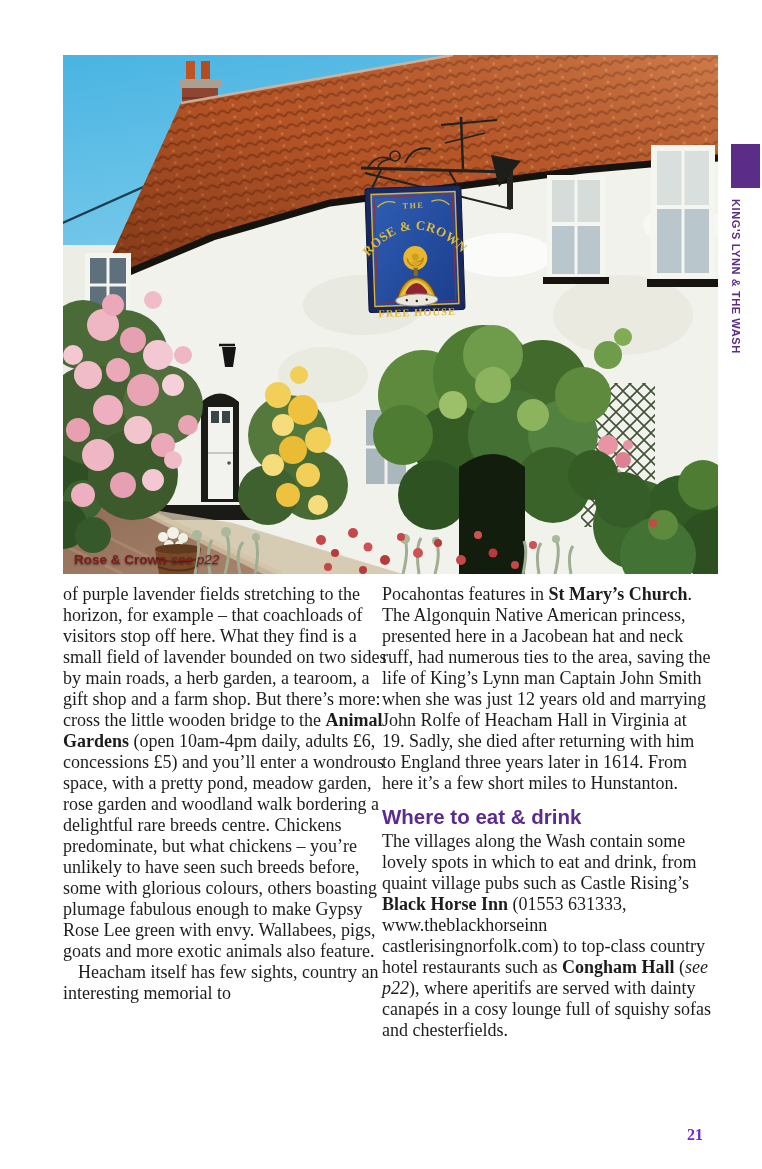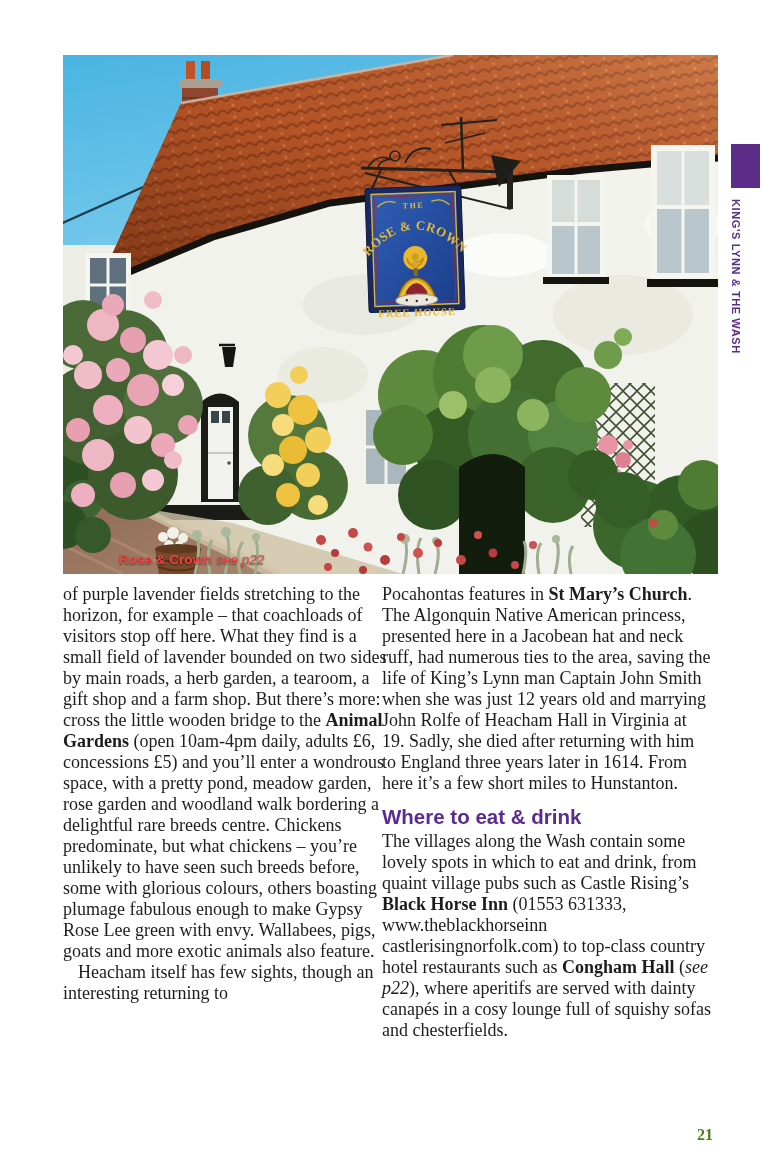--- a/index.html
+++ b/index.html
@@ -2,45 +2,45 @@
 <html><head>
 <meta charset="utf-8">
 <style>
   html,body{margin:0;padding:0;background:#ffffff;}
   #page{position:relative;width:762px;height:1169px;background:#ffffff;overflow:hidden;
         font-family:"Liberation Serif",serif;}
 
   
   .photo{position:absolute;left:63px;top:55px;width:655px;height:519px;overflow:hidden;}
   .photo svg{display:block;width:655px;height:519px;}
-  .caption{position:absolute;left:11px;bottom:7px;color:#ef4444;
+  .caption{position:absolute;left:11px;bottom:7px;color:#7f1d1d;
            font-family:"Liberation Sans",sans-serif;font-size:13.5px;
-           text-shadow:0 1px 2px rgba(0,0,0,.55);white-space:nowrap;margin-left:45px;}
+           text-shadow:0 1px 2px rgba(0,0,0,.55);white-space:nowrap;}
   .caption .cap-b{font-weight:bold;}
   .caption .cap-i{font-style:italic;font-weight:normal;margin-left:5px;}
 
   
   .tab-square{position:absolute;left:731px;top:144px;width:29px;height:44px;background:#5c2d87;}
   .tab-text{position:absolute;left:730px;top:199px;writing-mode:vertical-rl;
             font-family:"Liberation Sans",sans-serif;font-weight:bold;font-size:11px;
             letter-spacing:0.6px;color:#5c2d87;white-space:nowrap;}
 
   
   .col{position:absolute;top:584px;width:330px;color:#1c1c1c;}
   .col-left{left:63px;}
   .col-right{left:382px;}
   .body-para{margin:0;font-size:18px;line-height:21px;text-align:left;}
   .body-para.indent{text-indent:15px;}
   .body-para b{font-weight:bold;}
   .body-para i{font-style:italic;}
   .eat-heading{margin:12px 0 3px 0;font-family:"Liberation Sans",sans-serif;
                font-weight:bold;font-size:20.5px;line-height:22px;color:#5b2b8e;}
 
-  .pagenum{position:absolute;left:677px;top:1126px;width:36px;text-align:right;
-           font-family:"Liberation Serif",serif;font-weight:bold;font-size:16px;color:#4d7c0f;}
+  .pagenum{position:absolute;left:677px;top:1126px;width:36px;text-align:center;
+           font-family:"Liberation Serif",serif;font-weight:bold;font-size:16px;color:#6d28d9;}
 </style>
 </head>
 <body>
 
 <div id="page">
 
   <div class="photo">
     <svg viewBox="0 0 655 519" aria-hidden="true">
       <defs>
         <linearGradient id="skyGrad" x1="0" y1="0" x2="0.4" y2="1">
@@ -343,21 +343,21 @@
     <div class="caption">
       <span class="cap-b">Rose &amp; Crown</span><span class="cap-i">see p22</span>
     </div>
   </div>
 
   <div class="tab-square"></div>
   <div class="tab-text">KING'S LYNN &amp; THE WASH</div>
 
   <div class="col col-left">
       <p class="body-para"><span>of purple lavender fields stretching to the horizon, for example – that coachloads of visitors stop off here. What they find is a small field of lavender bounded on two sides by main roads, a herb garden, a tearoom, a gift shop and a farm shop. But there’s more: cross the little wooden bridge to the </span><b>Animal Gardens</b><span> (open 10am-4pm daily, adults £6, concessions £5) and you’ll enter a wondrous space, with a pretty pond, meadow garden, rose garden and woodland walk bordering a delightful rare breeds centre. Chickens predominate, but what chickens – you’re unlikely to have seen such breeds before, some with glorious colours, others boasting plumage fabulous enough to make Gypsy Rose Lee green with envy. Wallabees, pigs, goats and more exotic animals also feature.</span></p>
-      <p class="body-para indent"><span>Heacham itself has few sights, though an interesting returning to</span></p>
+      <p class="body-para indent"><span>Heacham itself has few sights, country an interesting memorial to</span></p>
     </div>
   <div class="col col-right">
       <p class="body-para"><span>Pocahontas features in </span><b>St Mary’s Church</b><span>. The Algonquin Native American princess, presented here in a Jacobean hat and neck ruff, had numerous ties to the area, saving the life of King’s Lynn man Captain John Smith when she was just 12 years old and marrying John Rolfe of Heacham Hall in Virginia at 19. Sadly, she died after returning with him to England three years later in 1614. From here it’s a few short miles to Hunstanton.</span></p>
       <h2 class="eat-heading">Where to eat &amp; drink</h2>
       <p class="body-para"><span>The villages along the Wash contain some lovely spots in which to eat and drink, from quaint village pubs such as Castle Rising’s </span><b>Black Horse Inn</b><span> (01553 631333, www.theblackhorseinn castlerisingnorfolk.com) to top-class country hotel restaurants such as </span><b>Congham Hall</b><span> (</span><i>see p22</i><span>), where aperitifs are served with dainty canapés in a cosy lounge full of squishy sofas and chesterfields.</span></p>
     </div>
 
   <div class="pagenum">21</div>
 
 </div>

